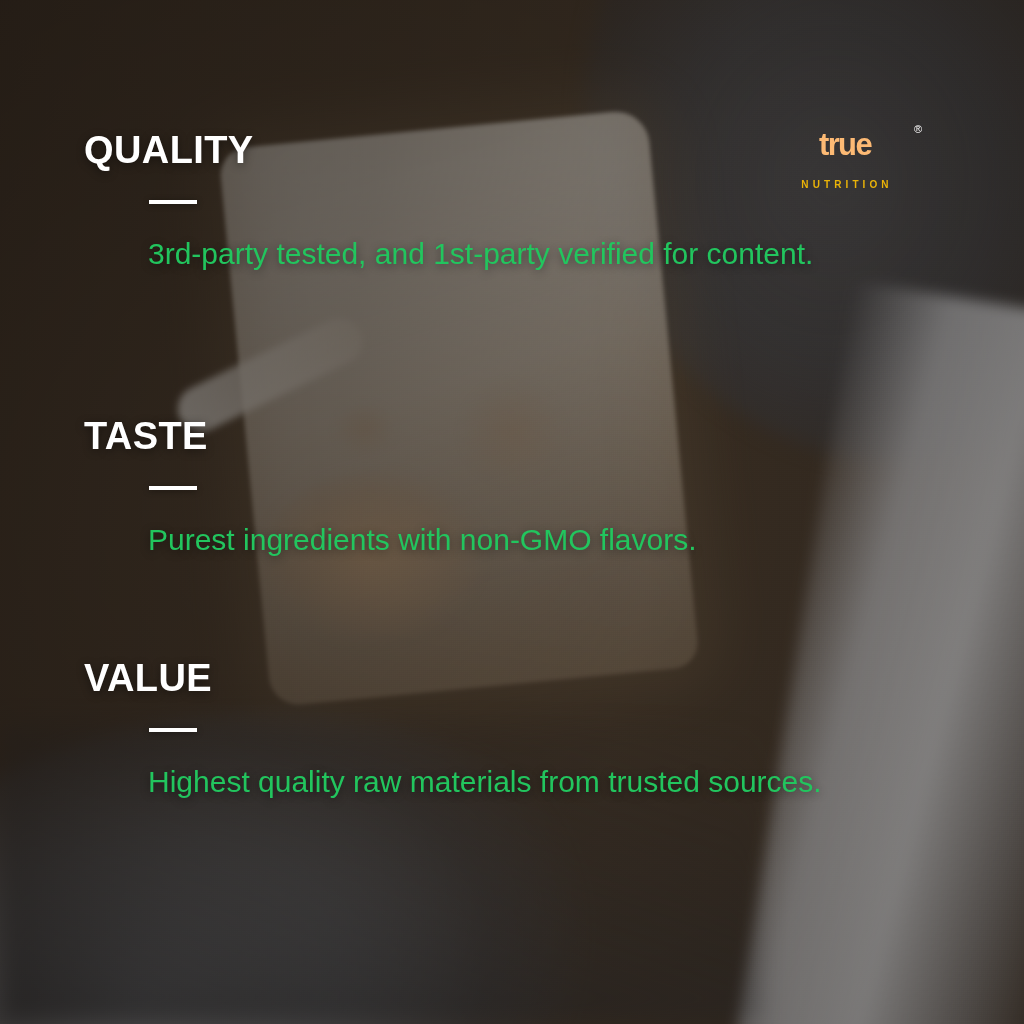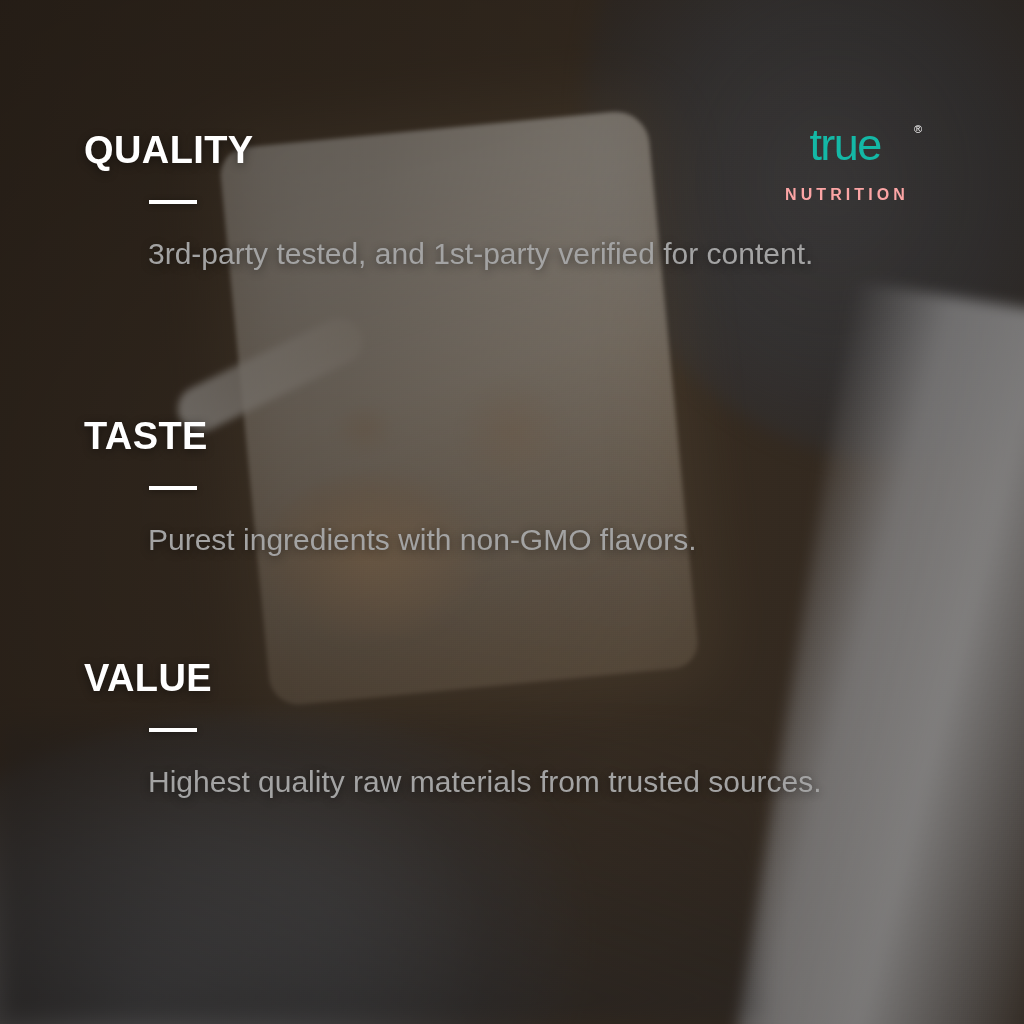--- a/index.html
+++ b/index.html
@@ -159,42 +159,42 @@
     position:absolute;
     left:780px; top:122px;
     width:130px;
     text-align:center;
     color:#ffffff;
     user-select:none;
   }
   .logo-word {
     position:relative;
     display:inline-block;
-    font-size:45px;
+    font-size:31px;
     line-height:46px;
-    font-weight:normal;
+    font-weight:bold;
     letter-spacing:-1.6px;
-    color:#14b8a6;
+    color:#fdba74;
   }
   .logo-reg {
     position:absolute;
     right:-12px; top:2px;
     font-size:11px;
     line-height:11px;
     font-weight:normal;
     letter-spacing:0;
   }
   .logo-sub {
-    margin-top:20px;
-    font-size:16px;
+    margin-top:10px;
+    font-size:10px;
     line-height:14px;
     font-weight:bold;
     letter-spacing:4.1px;
     text-indent:4px;
-    color:#fca5a5;
+    color:#eab308;
   }
 
   .block { position:absolute; left:0; width:100%; }
   .block-quality { top:128px; }
   .block-taste   { top:414px; }
   .block-value   { top:656px; }
 
   .heading {
     margin-left:84px;
     font-size:38px;
@@ -210,21 +210,21 @@
     width:48px; height:4px;
     background:#ffffff;
     box-shadow:0 1px 6px rgba(0,0,0,0.40);
   }
   .body {
     margin-left:148px;
     margin-top:30px;
     font-size:30px;
     line-height:40px;
     font-weight:normal;
-    color:#a3a3a3;
+    color:#22c55e;
     text-shadow:0 2px 10px rgba(0,0,0,0.45);
     max-width:720px;
   }
 </style>
 </head>
 <body>
 
 <div class="poster">
 
   <div class="bg">

